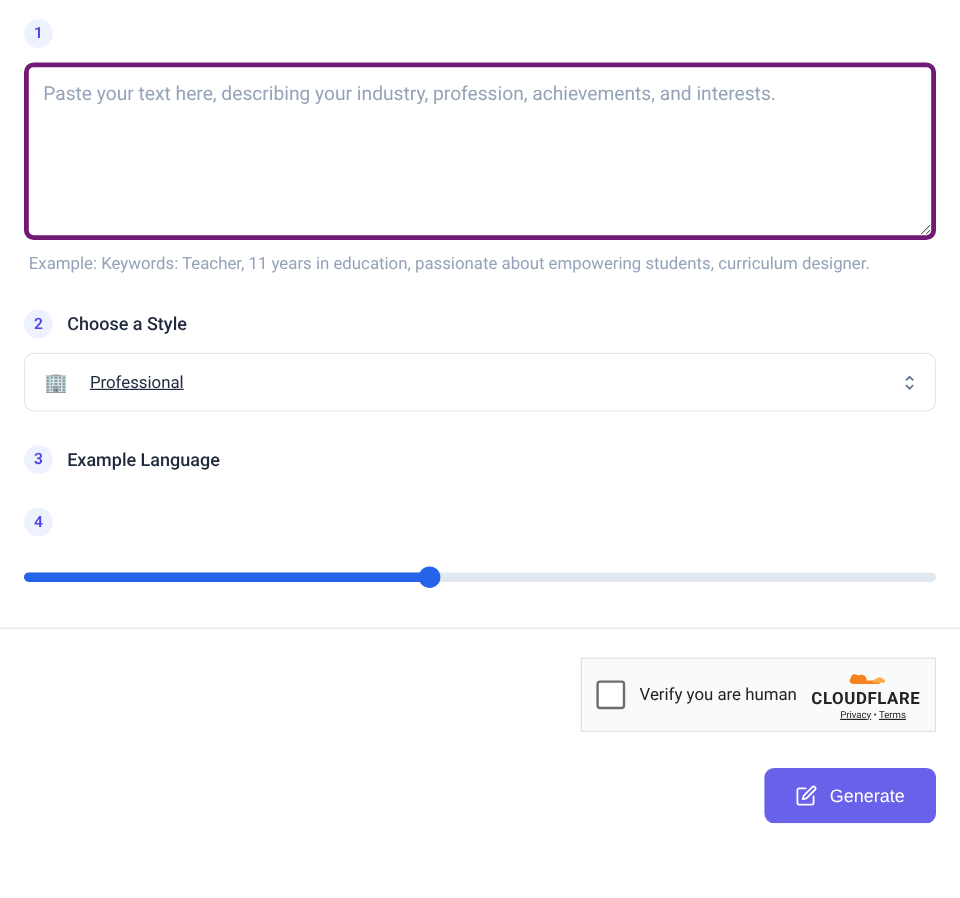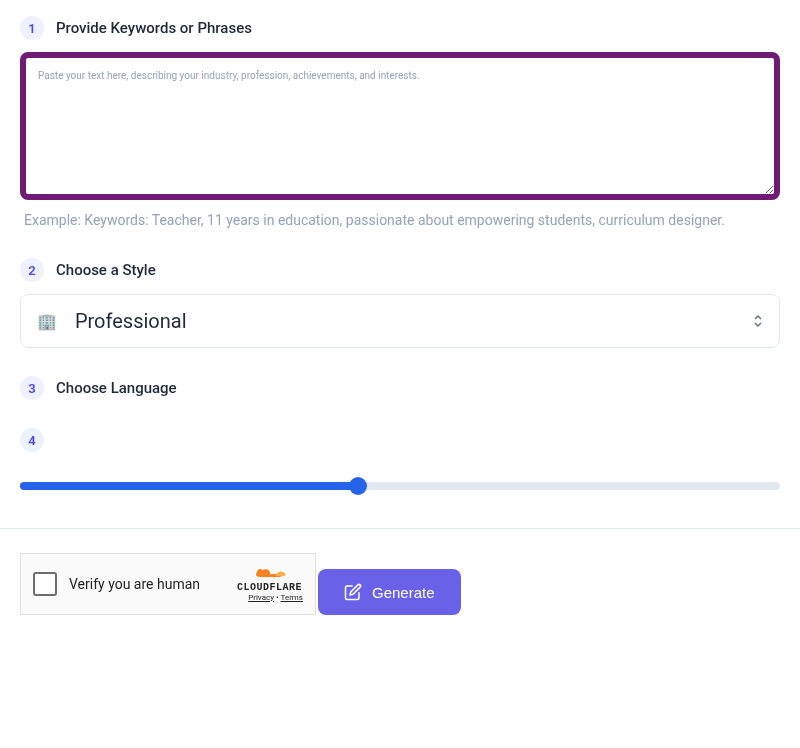--- a/index.html
+++ b/index.html
@@ -30,24 +30,24 @@
       justify-content: center;
     }
     .section-title {
       font-size: 15px;
       font-weight: 500;
       color: #1e293b;
     }
     textarea.input-area {
       width: 100%;
       height: 148px;
-      border: 6px solid #701a75;
+      border: 4px solid #701a75;
       border-radius: 8px;
       padding: 12px;
-      font-size: 10px;
+      font-size: 16px;
       font-family: inherit;
       color: #1e293b;
       resize: both;
       outline: none;
     }
     textarea.input-area::placeholder { color: #94a3b8; }
     .example-text {
       font-size: 14px;
       color: #94a3b8;
       margin-top: 6px;
@@ -65,22 +65,23 @@
       background: #fff;
     }
     .select-icon {
       display: flex;
       align-items: center;
       justify-content: center;
       font-size: 16px;
     }
     .select-label {
       flex: 1;
-      font-size: 20px;
-      color: #1e293b;
+      font-size: 14px;
+      color: #1e293b;
+      text-decoration: underline;
     }
     .chevrons {
       color: #64748b;
       display: flex;
       flex-direction: column;
       align-items: center;
       gap: -2px;
     }
     .chevrons svg { display: block; }
     .slider-wrap {
@@ -113,23 +114,23 @@
       width: 18px;
       height: 18px;
       background: #2563eb;
       border-radius: 50%;
       cursor: pointer;
     }
     .footer {
       border-top: 1px solid #e2e8f0;
       padding: 24px 20px 0 20px;
       display: flex;
-      flex-direction: row;
+      flex-direction: column;
       align-items: flex-end;
-      gap: 2px;
+      gap: 30px;
       margin-top: 32px;
     }
     .captcha-box {
       width: 296px;
       height: 62px;
       border: 1px solid #e0e0e0;
       background: #fafafa;
       display: flex;
       align-items: center;
       padding: 0 12px;
@@ -150,24 +151,23 @@
     }
     .captcha-brand {
       display: flex;
       flex-direction: column;
       align-items: center;
       font-size: 8px;
       color: #232323;
     }
     .captcha-brand svg { margin-bottom: 2px; }
     .captcha-brand-name {
-      font-size: 10px;
+      font-size: 14px;
       font-weight: 700;
       letter-spacing: 0.5px;
-      font-family: Liberation Mono, monospace;
     }
     .captcha-links {
       font-size: 8px;
       color: #232323;
       padding-left: 12px;
     }
     .captcha-links span { text-decoration: underline; cursor: pointer; }
     .generate-btn {
       background: #4f46e5;
       color: #fff;
@@ -216,21 +216,20 @@
     }
   </style>
 </head>
 <body>
 
 <div class="container">
 
   <div class="section">
     <div class="section-header">
       <div class="step-badge">1</div>
-      <div class="section-title">Provide Keywords or Phrases</div>
     </div>
     <textarea class="input-area" placeholder="Paste your text here, describing your industry, profession, achievements, and interests." style=""></textarea>
     <div class="example-text">Example:  Keywords: Teacher, 11 years in education, passionate about empowering students, curriculum designer.</div>
   </div>
 
   <div class="section">
     <div class="section-header">
       <div class="step-badge">2</div>
       <div class="section-title">Choose a Style</div>
     </div>
@@ -242,21 +241,21 @@
           <path d="M2 5 L5 2 L8 5"></path>
           <path d="M2 9 L5 12 L8 9"></path>
         </svg>
       </span>
     </div>
   </div>
 
   <div class="section">
     <div class="section-header">
       <div class="step-badge">3</div>
-      <div class="section-title">Choose Language</div>
+      <div class="section-title">Example Language</div>
     </div>
   </div>
 
   <div class="section">
     <div class="section-header">
       <div class="step-badge">4</div>
     </div>
     <div class="slider-wrap">
       <div class="slider-track">
         <div class="slider-fill" id="slider-fill" style="width: 44.5%;"></div>

